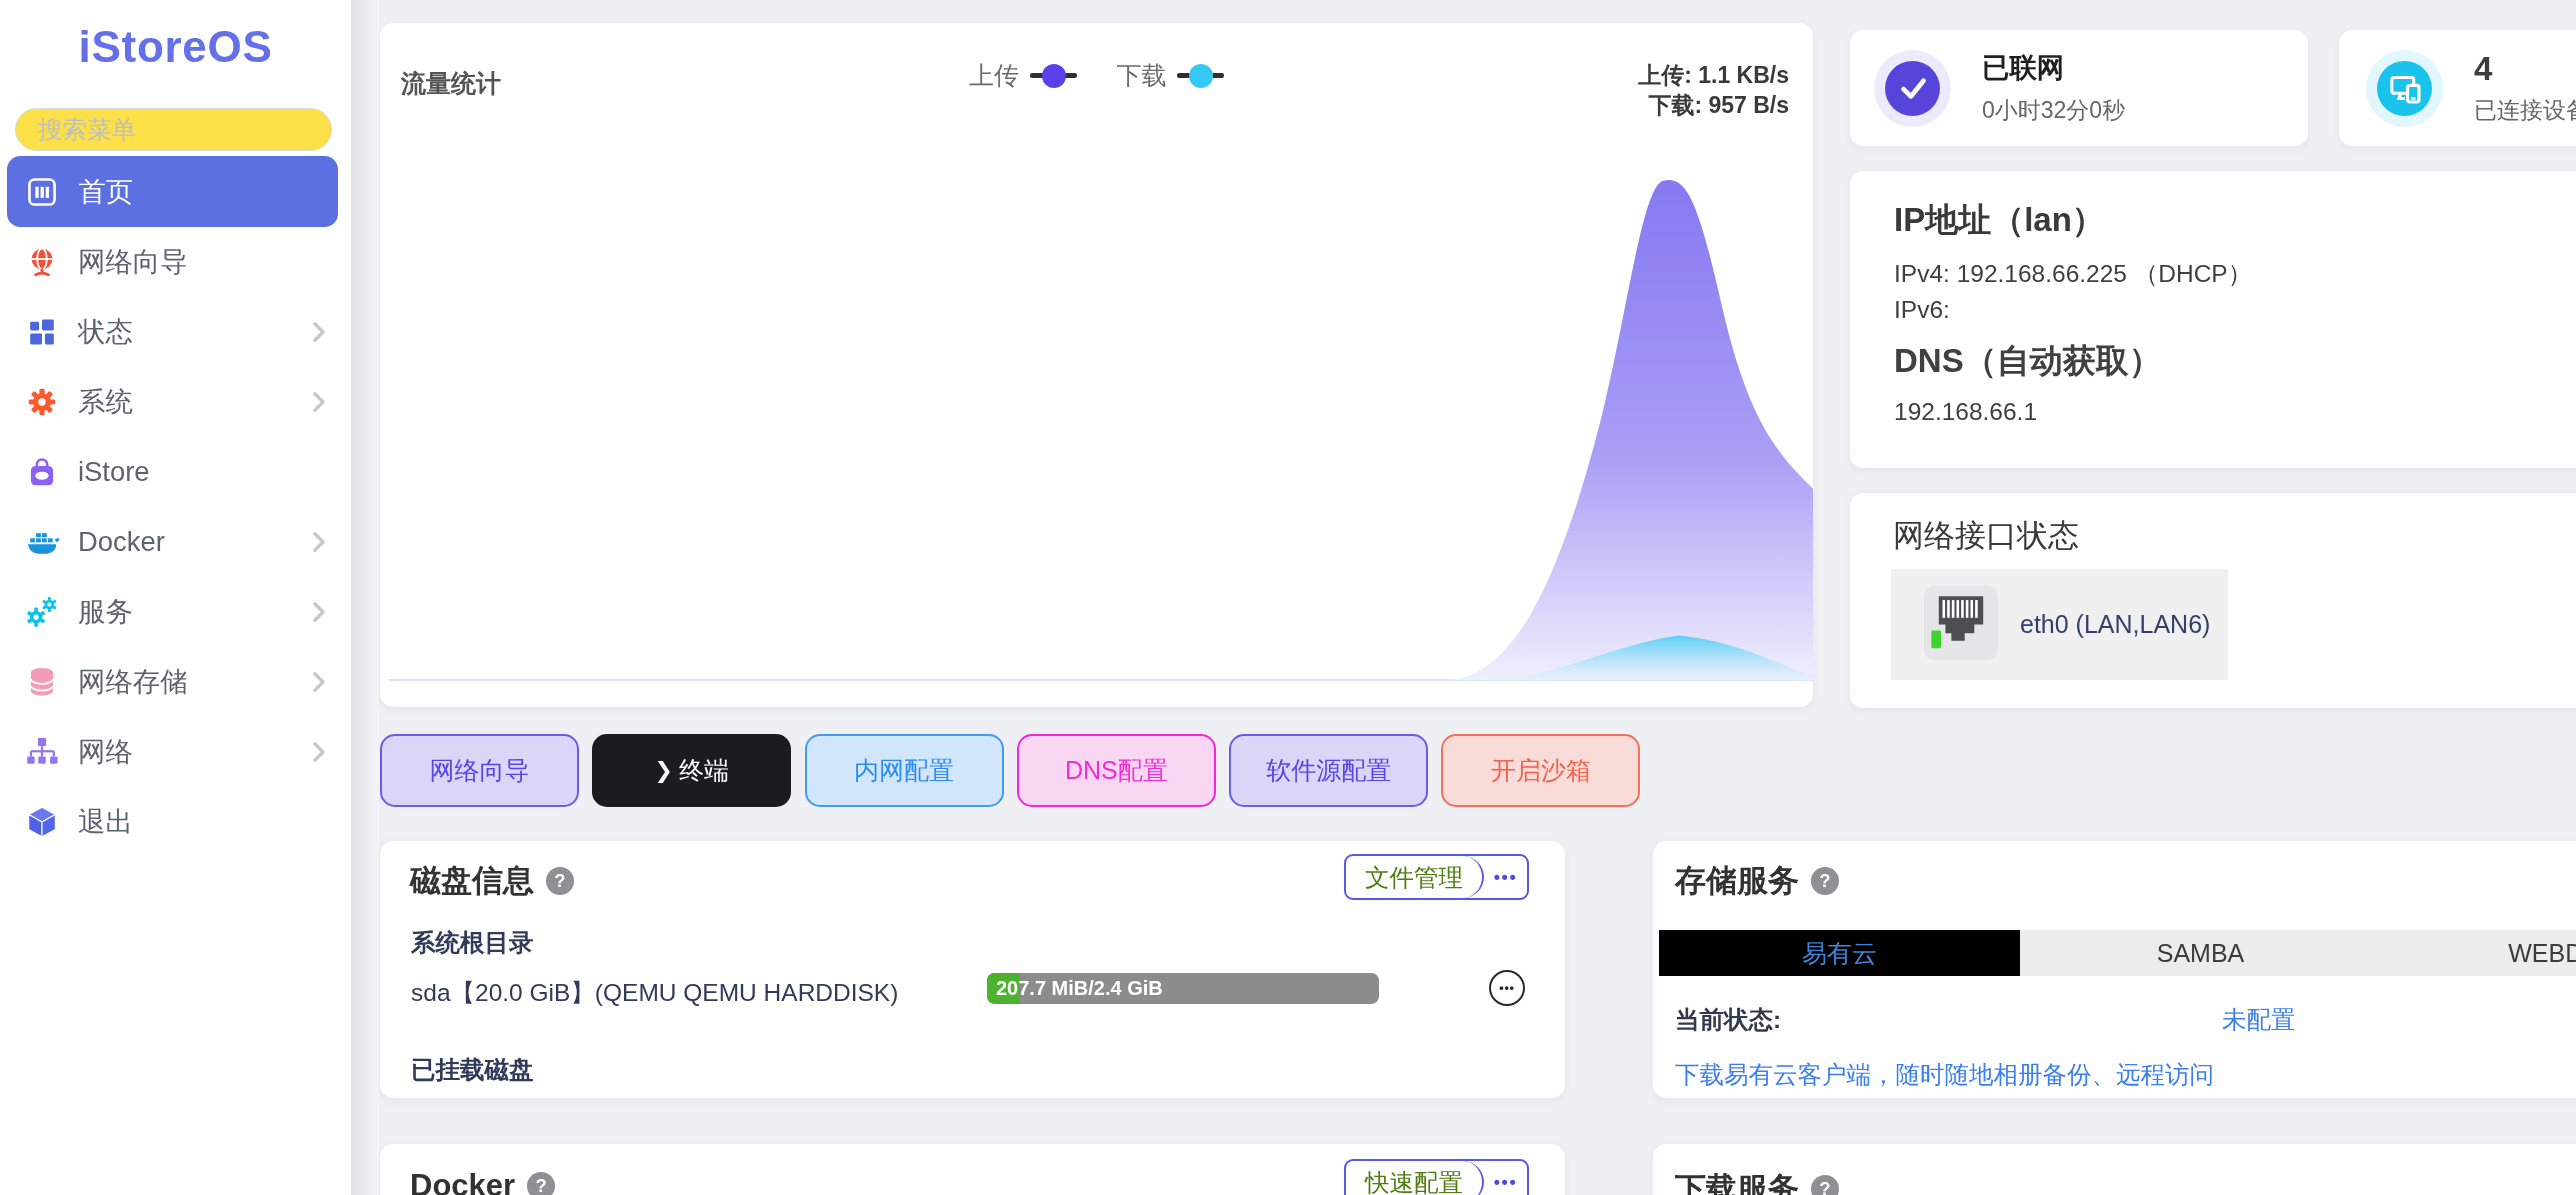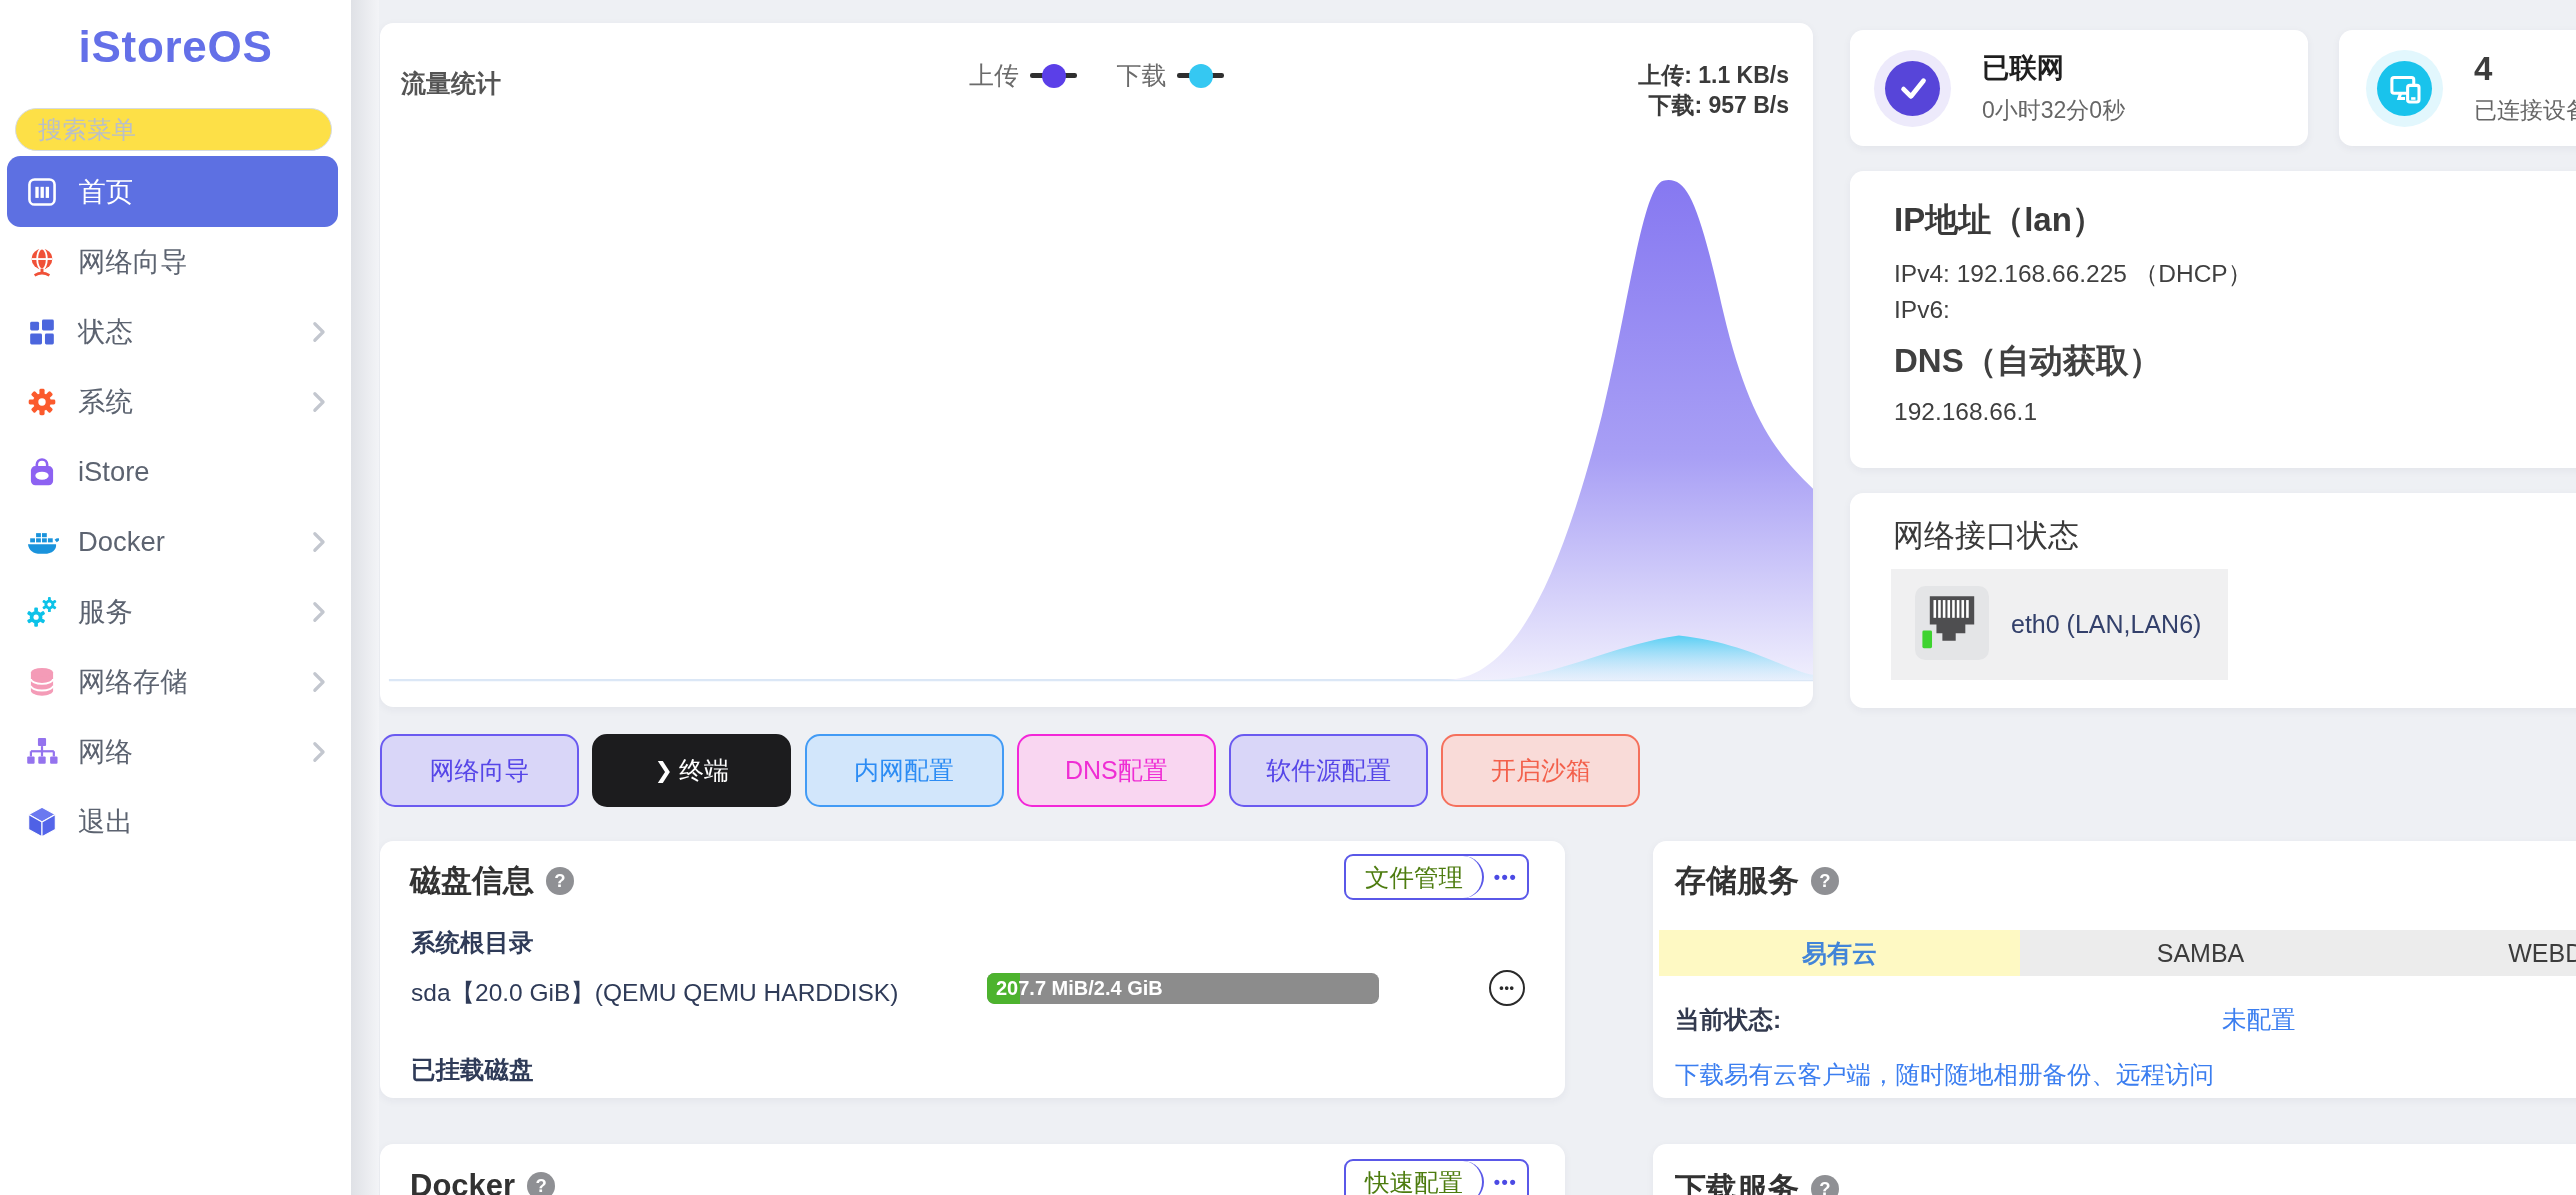--- a/index.html
+++ b/index.html
@@ -124,21 +124,21 @@
   }
 
   
   .storage-card { left:1653px; top:841px; width:1094px; height:257px; }
   .storage-card .card-title { position:absolute; left:22px; top:19px; }
   .tabs { position:absolute; left:6px; top:89px; width:1083px; display:flex; }
   .tab {
     flex:1; height:46px; display:flex; align-items:center; justify-content:center;
     background:#ececec; font-size:25px; color:#3c3c3c; cursor:pointer;
   }
-  .tab.active { background:#fef9c3; color:#4285d8;font-weight:bold; }
+  .tab.active { background:#000000; color:#4285d8; }
   .status-label { position:absolute; left:22px; top:162px; font-size:24.5px; font-weight:600; color:#333a4f; }
   .status-value { position:absolute; left:569px; top:162px; font-size:24.5px; font-weight:500; color:#3b7ef0; cursor:pointer; }
   .promo-link { position:absolute; left:22px; top:217px; font-size:24.5px; color:#3b7ef0; cursor:pointer; }
 
   
   .docker-card { left:380px; top:1144px; width:1185px; height:193px; }
   .docker-card .card-title { position:absolute; left:30px; top:24px; }
   .docker-card .split-btn { right:36px; top:15px; }
   .download-card { left:1653px; top:1144px; width:1094px; height:193px; }
   .download-card .card-title { position:absolute; left:22px; top:24px; }
@@ -169,21 +169,21 @@
   .ip-line1 { position:absolute; left:44px; top:86px; font-size:24.5px; color:#3f3f3f; }
   .ip-line2 { position:absolute; left:44px; top:125px; font-size:24.5px; color:#3f3f3f; }
   .dns-title { position:absolute; left:44px; top:168px; font-size:33px; font-weight:600; color:#404040; }
   .dns-value { position:absolute; left:44px; top:227px; font-size:24.5px; color:#3f3f3f; }
 
   
   .iface-card { left:1850px; top:493px; width:827px; height:215px; }
   .iface-title { position:absolute; left:43px; top:22px; font-size:31px; font-weight:400; color:#3a3a3a; }
   .iface-panel {
     position:absolute; left:41px; top:76px; width:337px; height:111px;
-    background:#f0f0f1; display:flex; align-items:center; padding-left:24px; cursor:pointer;
+    background:#f0f0f1; display:flex; align-items:center; padding-left:33px; cursor:pointer;
   }
   .iface-label { font-size:25px; color:#33406b; margin-left:22px; }
 </style>
 </head>
 <body>
 
 <aside class="sidebar">
   <div class="logo">iStoreOS</div>
   <input class="search" type="text" placeholder="搜索菜单" style="">
   <nav class="menu">

